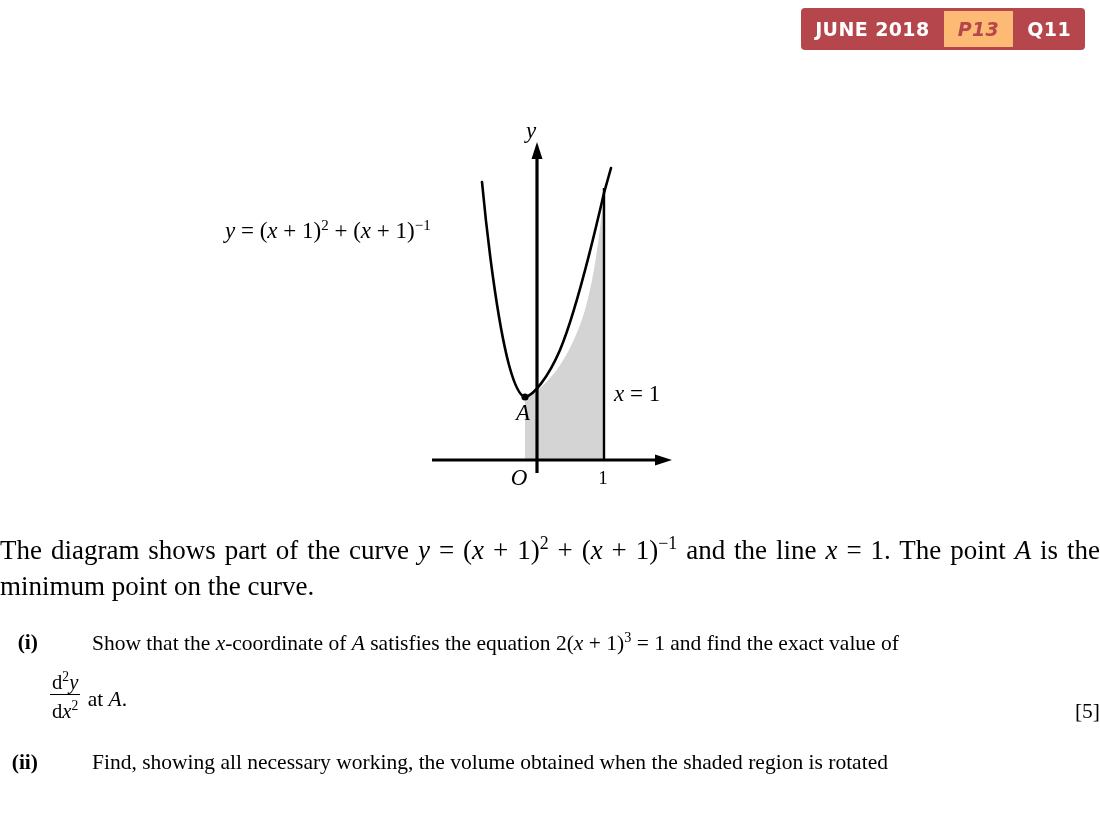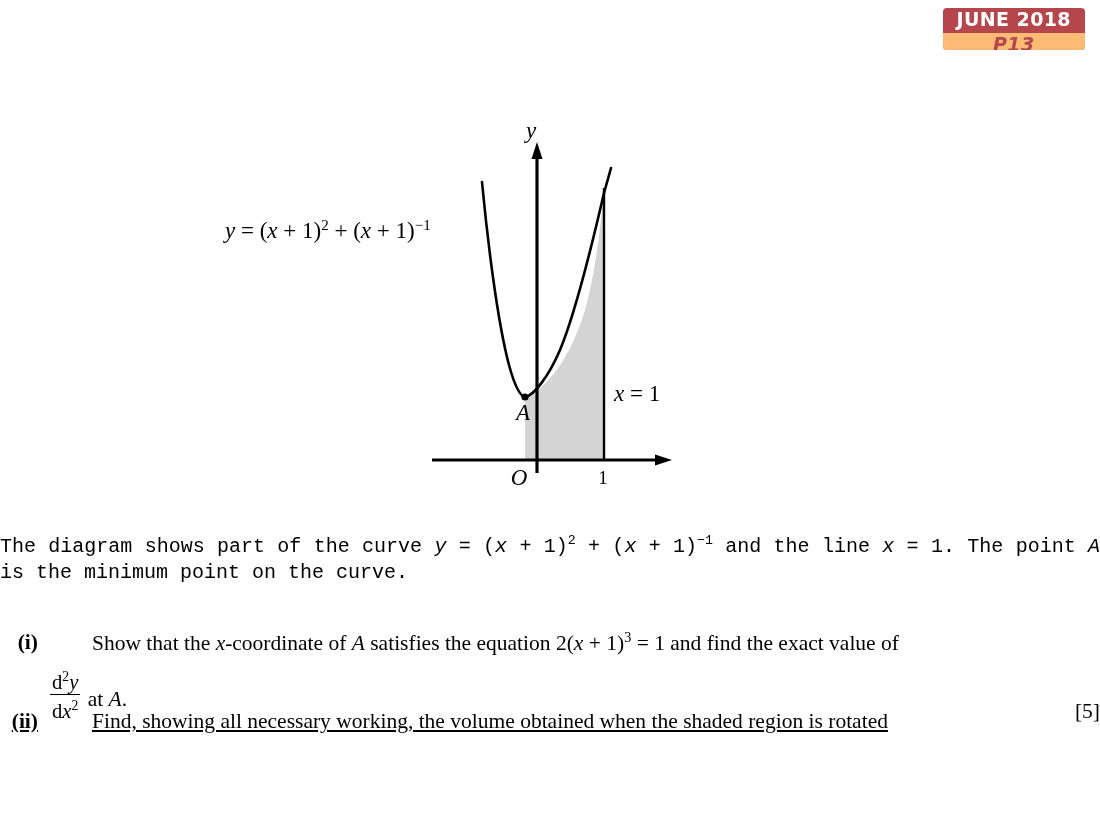--- a/index.html
+++ b/index.html
@@ -23,21 +23,20 @@
     right: 15px;
     display: flex;
     align-items: stretch;
     background: #b5464b;
     border-radius: 4px;
     overflow: hidden;
     font-family: "DejaVu Sans", sans-serif;
     font-weight: bold;
     font-size: 19px;
     height: 42px;
-    flex-direction: column;
   }
   .badge-seg {
     display: flex;
     align-items: center;
     justify-content: center;
     padding: 0 14px;
     color: #ffffff;
     letter-spacing: 0.4px;
   }
   .badge-seg.white {
@@ -55,38 +54,37 @@
     width: 1100px;
     height: 450px;
   }
   .figure svg {
     display: block;
   }
 
   
   .para {
     position: absolute;
-    font-size: 20px;
+    font-size: 27px;
     line-height: 1.32;
     text-align: justify;
-    font-family: Liberation Mono, monospace;
   }
   #intro-para {
     top: 532px;
     left: 0px;
     width: 1100px;
   }
   .q-block {
     position: absolute;
     width: 1100px;
     font-size: 21.5px;
     line-height: 1.34;
   }
   #q-i { top: 628px; }
-  #q-ii { top: 707px; text-decoration: underline; }
+  #q-ii { top: 748px; }
 
   .q-row {
     display: flex;
     align-items: flex-start;
   }
   .q-label {
     width: 48px;
     flex: 0 0 48px;
     text-align: right;
     padding-right: 10px;

